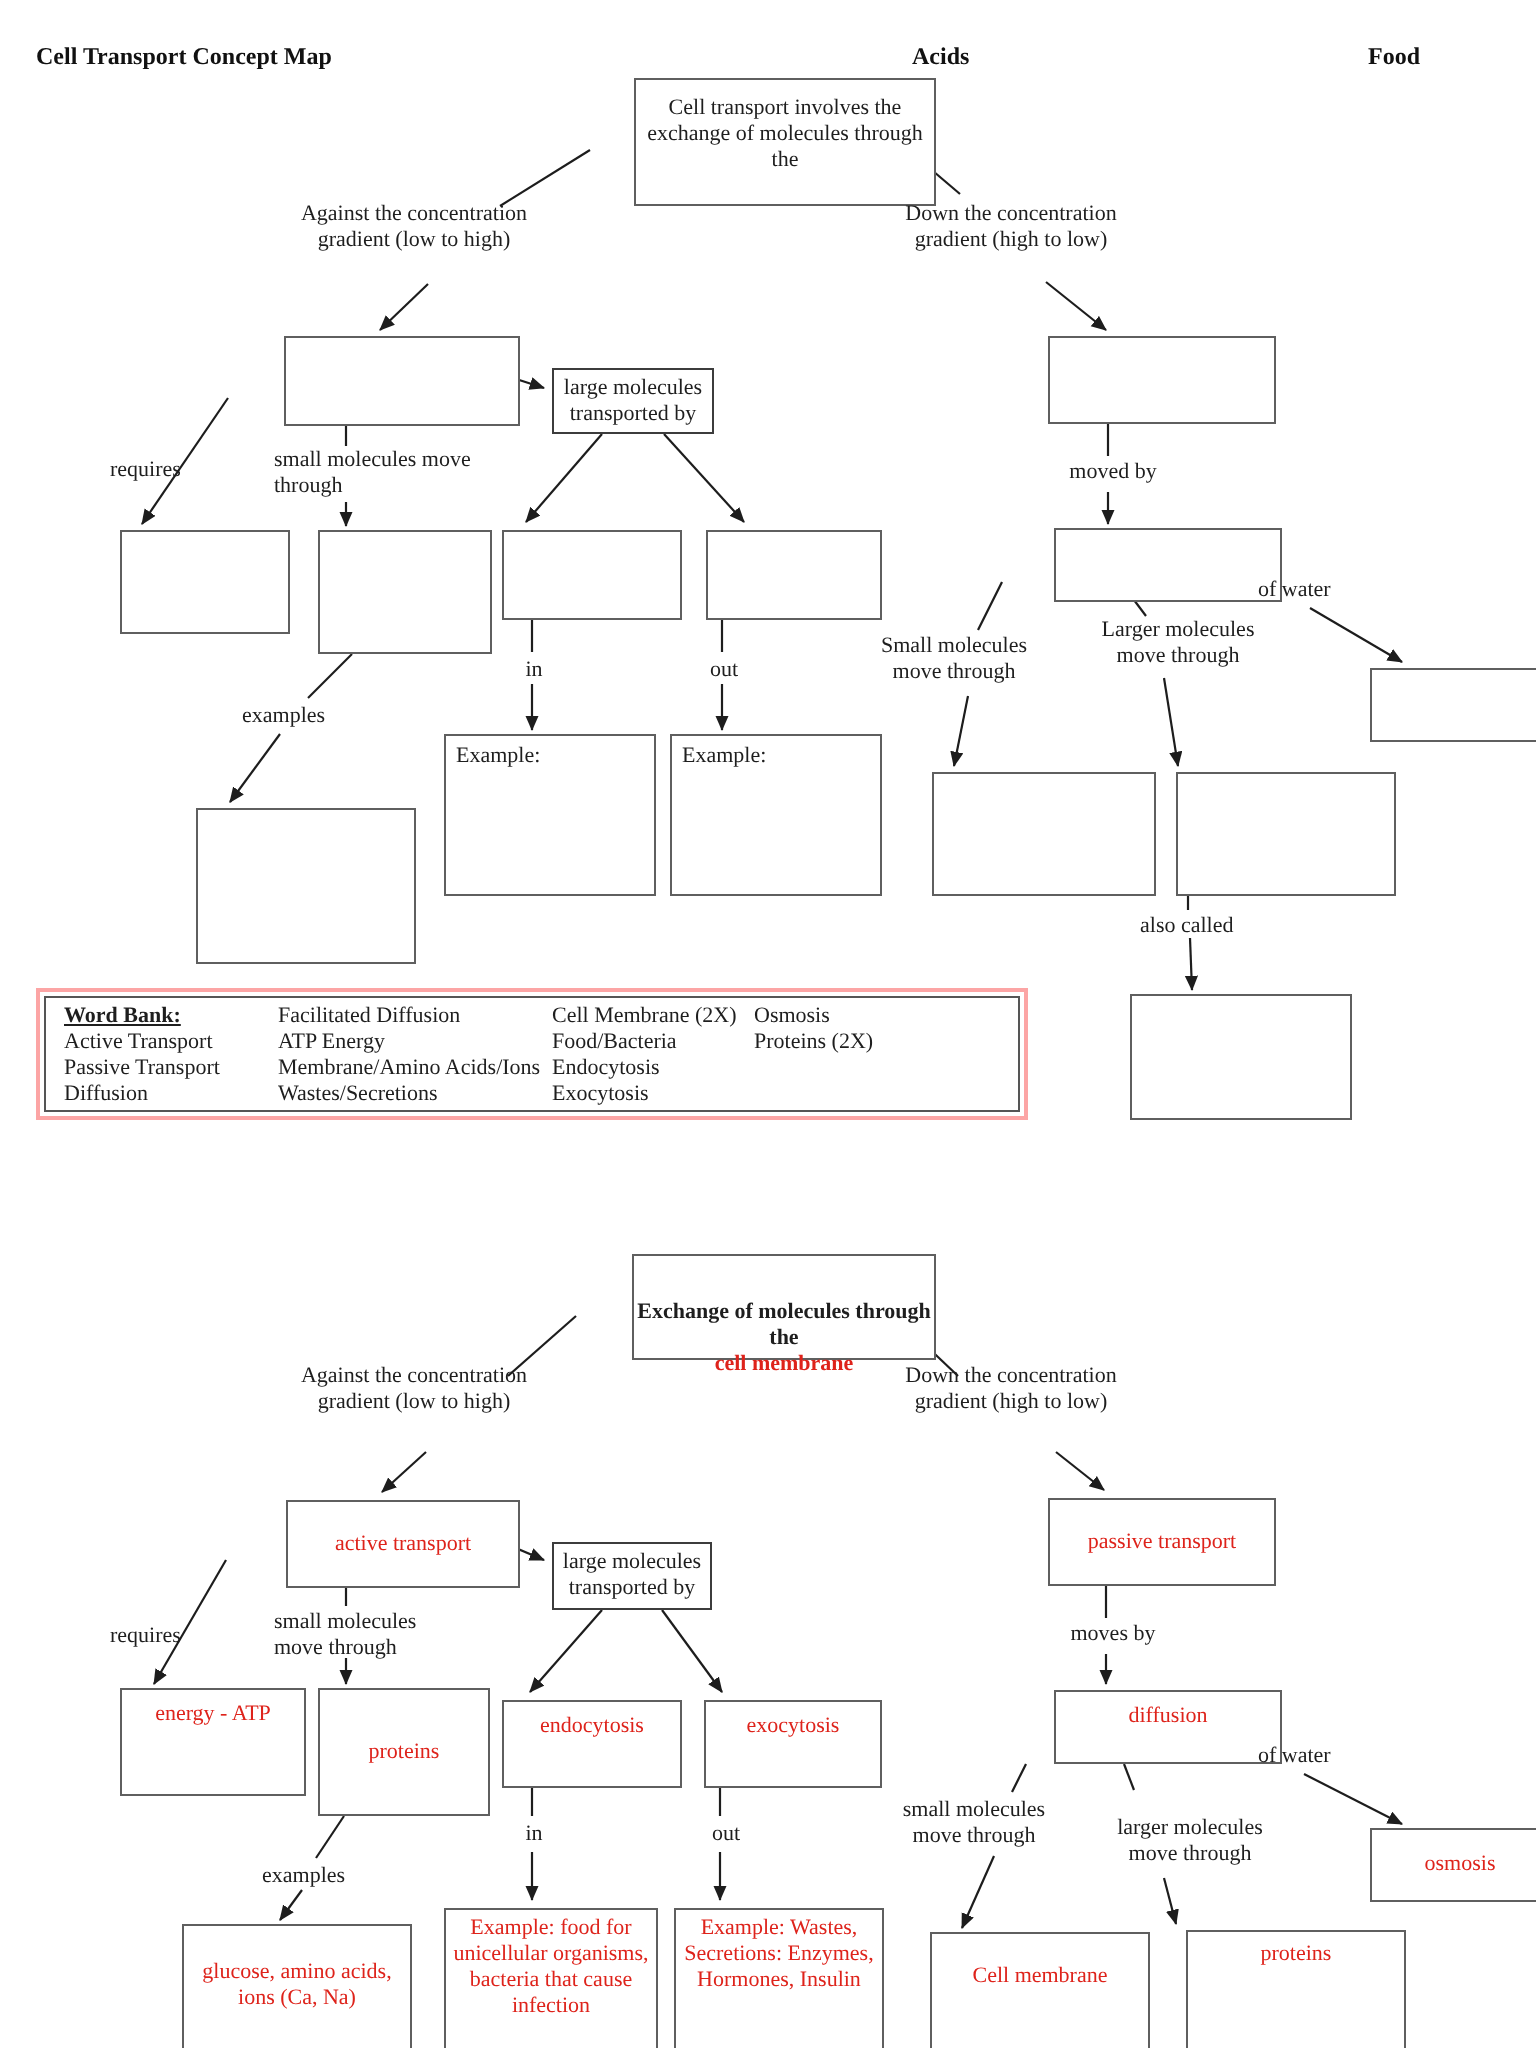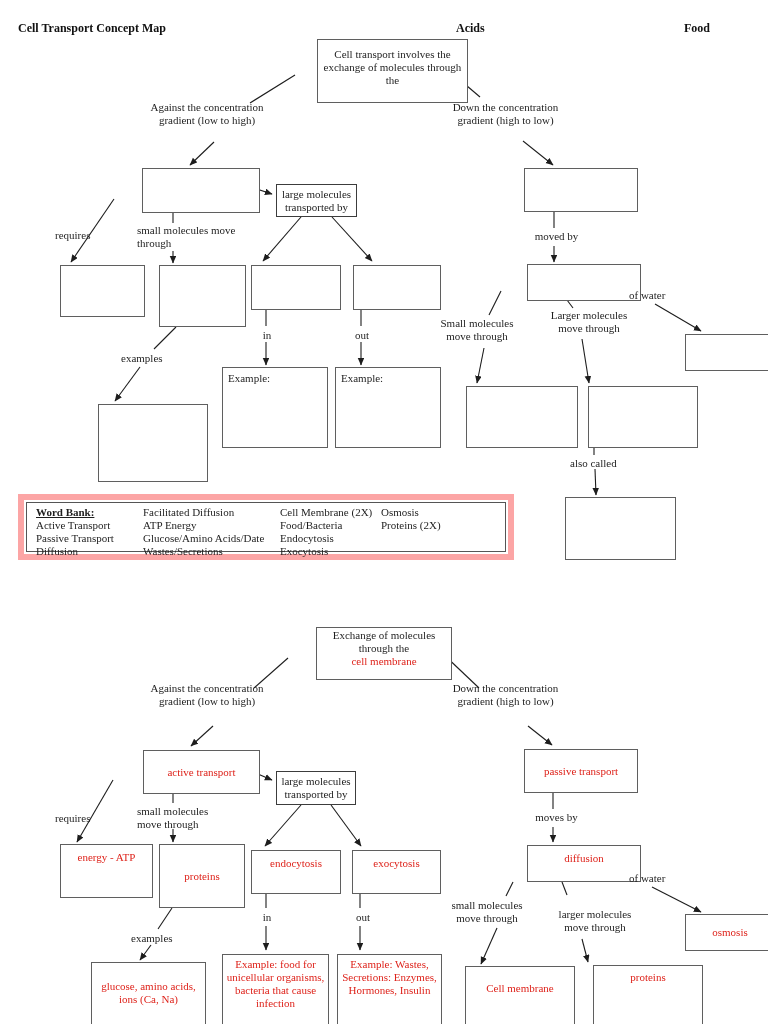--- a/index.html
+++ b/index.html
@@ -9,21 +9,21 @@
   .ctr{text-align:center;}
   .title{position:absolute;font-size:12px;font-weight:bold;color:#111;}
   .box{position:absolute;border:1.5px solid #5f5f5f;background:#fff;box-sizing:border-box;margin-left:28px;}
   .lblbox{position:absolute;border:1.4px solid #3c3c3c;background:#fff;box-sizing:border-box;
           font-size:11px;line-height:13px;text-align:center;padding-top:3px;}
   .red{color:#de231b;}
   .vctr{display:flex;align-items:center;justify-content:center;font-size:11px;line-height:13px;}
   .tctr{font-size:11px;line-height:13px;text-align:center;padding-top:4px;}
   .exlbl{font-size:11px;line-height:13px;padding:4px 0 0 5px;}
   svg.wires{position:absolute;left:0;top:0;}
-  .wb-outer{position:absolute;border:6px solid #fca5a5;padding:2px;box-sizing:border-box;}
+  .wb-outer{position:absolute;border:2px solid #fca5a5;padding:2px;box-sizing:border-box;}
   .wb-inner{border:1px solid #555;height:100%;box-sizing:border-box;display:flex;
             padding:3px 0 0 9px;font-size:11px;line-height:13px;}
   .wb-col div{white-space:nowrap;}
   .wb-head{font-weight:bold;text-decoration:underline;}
 </style>
 </head>
 <body>
 
 <div class="page">
 
@@ -137,38 +137,38 @@
     <div class="wb-inner">
       <div class="wb-col" style="width:107px;">
         <div class="wb-head">Word Bank:</div>
         <div>Active Transport</div>
         <div>Passive Transport</div>
         <div>Diffusion</div>
       </div>
       <div class="wb-col" style="width:137px;">
         <div>Facilitated Diffusion</div>
         <div>ATP Energy</div>
-        <div>Glucose/Amino Acids/Date</div>
+        <div>Membrane/Amino Acids/Ions</div>
         <div>Wastes/Secretions</div>
       </div>
       <div class="wb-col" style="width:101px;">
         <div>Cell Membrane (2X)</div>
         <div>Food/Bacteria</div>
         <div>Endocytosis</div>
         <div>Exocytosis</div>
       </div>
       <div class="wb-col">
         <div>Osmosis</div>
         <div>Proteins (2X)</div>
       </div>
     </div>
   </div>
 
 
-  <div class="box tctr" style="left:288px;top:627px;width:136px;height:53px;padding-top:1px;">
+  <div class="box tctr" style="left:288px;top:627px;width:152px;height:53px;padding-top:22px;font-weight:bold;">
     <span>Exchange of molecules through the</span>
     <span class="red" style="display:block;">cell membrane</span>
   </div>
 
   <div class="lbl ctr" style="left:148px;top:682px;width:118px;">Against the concentration gradient (low to high)</div>
   <div class="lbl ctr" style="left:443px;top:682px;width:125px;">Down the concentration gradient (high to low)</div>
 
   <div class="box vctr red" style="left:115px;top:750px;width:117px;height:44px;">active transport</div>
   <div class="box vctr red" style="left:496px;top:749px;width:114px;height:44px;">passive transport</div>
 

